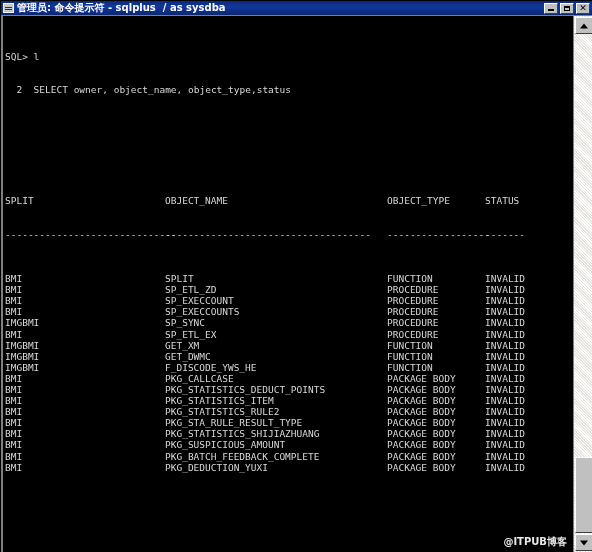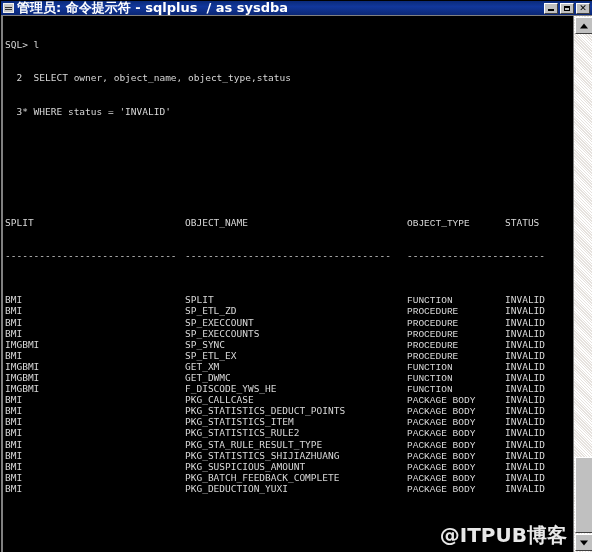--- a/index.html
+++ b/index.html
@@ -51,21 +51,21 @@
     content: "";
     position: absolute;
     left: 1px; top: 3px;
     width: 7px; height: 1px;
     background: #303030;
     box-shadow: 0 2px 0 0 #303030;
   }
   #title-text {
     color: #ffffff;
     font-family: "DejaVu Sans", "Liberation Sans", sans-serif;
-    font-size: 13px;
+    font-size: 10px;
     font-weight: bold;
     line-height: 14px;
     white-space: pre;
     flex: 1 1 auto;
     overflow: hidden;
     letter-spacing: 0px;
   }
   #titlebuttons {
     flex: 0 0 auto;
     display: flex;
@@ -124,36 +124,36 @@
     border-top: 1px solid #808080;
     border-left: 2px solid #808080;
     overflow: hidden;
   }
   #screen {
     position: absolute;
     left: 0;
     top: 0;
     width: 570px;
     height: 536px;
-    padding: 1px 0 0 2px;
+    padding: 13px 0 0 2px;
     box-sizing: border-box;
     color: #d8d8d8;
     font-family: "DejaVu Sans Mono", "Liberation Mono", monospace;
     font-size: 9.5px;
     line-height: 11.1px;
     white-space: pre;
     overflow: hidden;
   }
   .line { white-space: pre; height: 11.1px; }
   .blank { height: 11.1px; }
 
   
   .c-owner   { display:inline-block; width: 160px; }
-  .c-name    { display:inline-block; width: 222px; margin-left: 20px; }
-  .c-type    { display:inline-block; width: 98px; font-family: Liberation Mono, monospace; }
+  .c-name    { display:inline-block; width: 222px; }
+  .c-type    { display:inline-block; width: 98px; }
   .c-status  { display:inline-block; }
 
   
   #scrollbar {
     position: absolute;
     right: 0;
     top: 0;
     width: 20px;
     height: 536px;
     background: #d8d4d0;
@@ -201,21 +201,21 @@
     box-sizing: border-box;
   }
 
   
   #watermark {
     position: absolute;
     right: 26px;
     bottom: 4px;
     color: #e8e8e8;
     font-family: "DejaVu Sans", "Liberation Sans", sans-serif;
-    font-size: 20px;
+    font-size: 10px;
     font-weight: bold;
     letter-spacing: 0px;
     text-shadow: 0 0 1px rgba(0,0,0,0.9);
     pointer-events: none;
   }
 </style>
 </head>
 <body>
 
 <div id="window">
@@ -230,21 +230,20 @@
           <span>✕</span>
         </div>
     </div>
   </div>
 
   <div id="console">
 
     <div id="screen">
       <div class="line">SQL&gt; l</div>
       <div class="line">  2  SELECT owner, object_name, object_type,status</div>
-      <div class="line">  3* WHERE status = 'INVALID'</div>
       <div class="blank"></div>
       <div class="blank"></div>
 
       <div class="line"><span class="c-owner">SPLIT</span><span class="c-name">OBJECT_NAME</span><span class="c-type">OBJECT_TYPE</span><span class="c-status">STATUS</span></div>
       <div class="line"><span class="c-owner">------------------------------</span><span class="c-name">------------------------------------</span><span class="c-type">------------------</span><span class="c-status">-------</span></div>
 
       <div id="rows"><div class="line"><span class="c-owner">BMI</span><span class="c-name">SPLIT</span><span class="c-type">FUNCTION</span><span class="c-status">INVALID</span></div><div class="line"><span class="c-owner">BMI</span><span class="c-name">SP_ETL_ZD</span><span class="c-type">PROCEDURE</span><span class="c-status">INVALID</span></div><div class="line"><span class="c-owner">BMI</span><span class="c-name">SP_EXECCOUNT</span><span class="c-type">PROCEDURE</span><span class="c-status">INVALID</span></div><div class="line"><span class="c-owner">BMI</span><span class="c-name">SP_EXECCOUNTS</span><span class="c-type">PROCEDURE</span><span class="c-status">INVALID</span></div><div class="line"><span class="c-owner">IMGBMI</span><span class="c-name">SP_SYNC</span><span class="c-type">PROCEDURE</span><span class="c-status">INVALID</span></div><div class="line"><span class="c-owner">BMI</span><span class="c-name">SP_ETL_EX</span><span class="c-type">PROCEDURE</span><span class="c-status">INVALID</span></div><div class="line"><span class="c-owner">IMGBMI</span><span class="c-name">GET_XM</span><span class="c-type">FUNCTION</span><span class="c-status">INVALID</span></div><div class="line"><span class="c-owner">IMGBMI</span><span class="c-name">GET_DWMC</span><span class="c-type">FUNCTION</span><span class="c-status">INVALID</span></div><div class="line"><span class="c-owner">IMGBMI</span><span class="c-name">F_DISCODE_YWS_HE</span><span class="c-type">FUNCTION</span><span class="c-status">INVALID</span></div><div class="line"><span class="c-owner">BMI</span><span class="c-name">PKG_CALLCASE</span><span class="c-type">PACKAGE BODY</span><span class="c-status">INVALID</span></div><div class="line"><span class="c-owner">BMI</span><span class="c-name">PKG_STATISTICS_DEDUCT_POINTS</span><span class="c-type">PACKAGE BODY</span><span class="c-status">INVALID</span></div><div class="line"><span class="c-owner">BMI</span><span class="c-name">PKG_STATISTICS_ITEM</span><span class="c-type">PACKAGE BODY</span><span class="c-status">INVALID</span></div><div class="line"><span class="c-owner">BMI</span><span class="c-name">PKG_STATISTICS_RULE2</span><span class="c-type">PACKAGE BODY</span><span class="c-status">INVALID</span></div><div class="line"><span class="c-owner">BMI</span><span class="c-name">PKG_STA_RULE_RESULT_TYPE</span><span class="c-type">PACKAGE BODY</span><span class="c-status">INVALID</span></div><div class="line"><span class="c-owner">BMI</span><span class="c-name">PKG_STATISTICS_SHIJIAZHUANG</span><span class="c-type">PACKAGE BODY</span><span class="c-status">INVALID</span></div><div class="line"><span class="c-owner">BMI</span><span class="c-name">PKG_SUSPICIOUS_AMOUNT</span><span class="c-type">PACKAGE BODY</span><span class="c-status">INVALID</span></div><div class="line"><span class="c-owner">BMI</span><span class="c-name">PKG_BATCH_FEEDBACK_COMPLETE</span><span class="c-type">PACKAGE BODY</span><span class="c-status">INVALID</span></div><div class="line"><span class="c-owner">BMI</span><span class="c-name">PKG_DEDUCTION_YUXI</span><span class="c-type">PACKAGE BODY</span><span class="c-status">INVALID</span></div></div>
 
       
       

